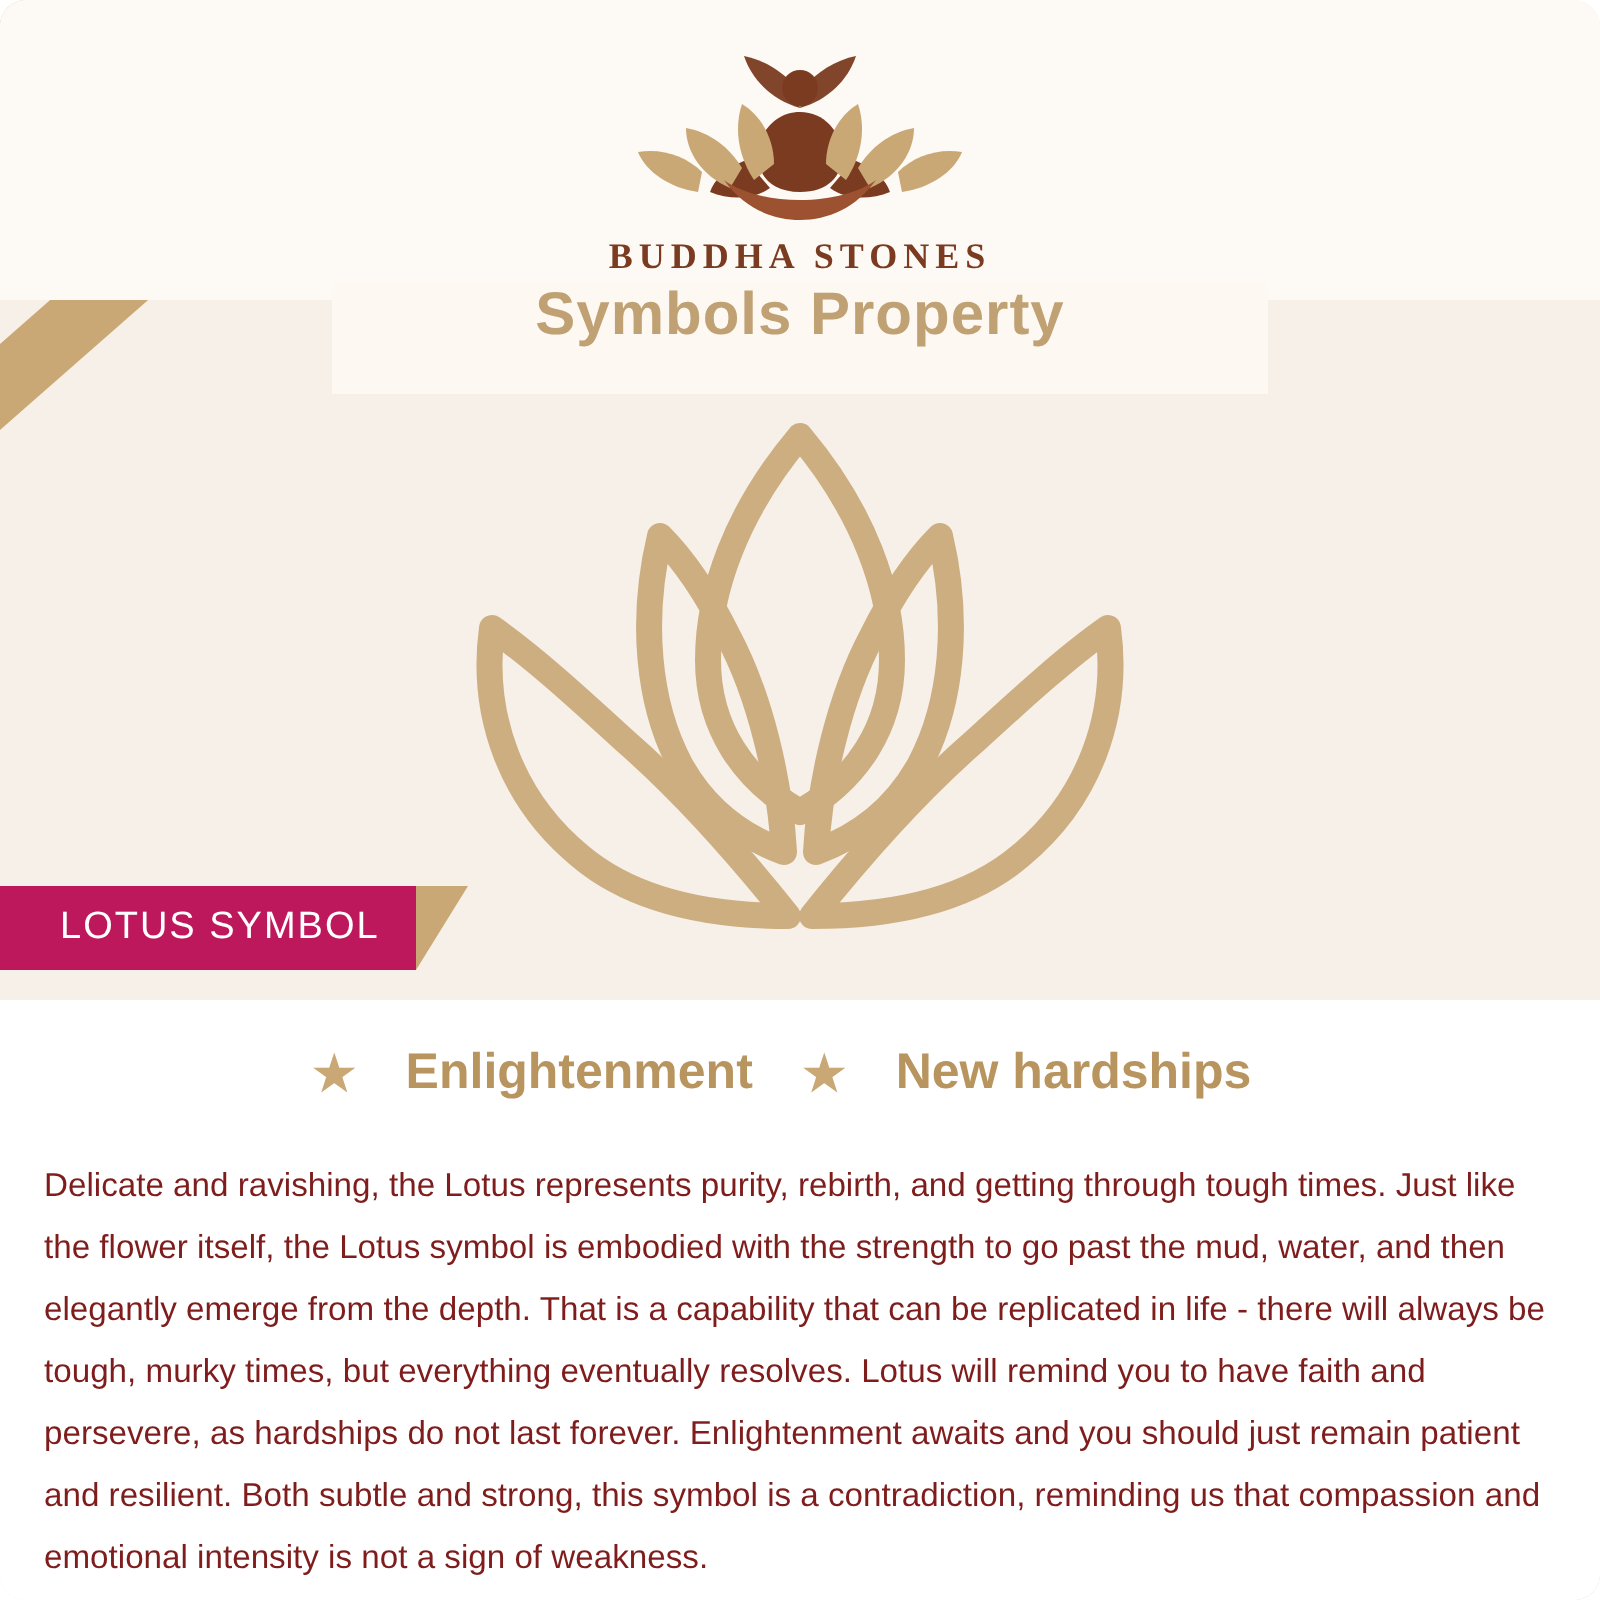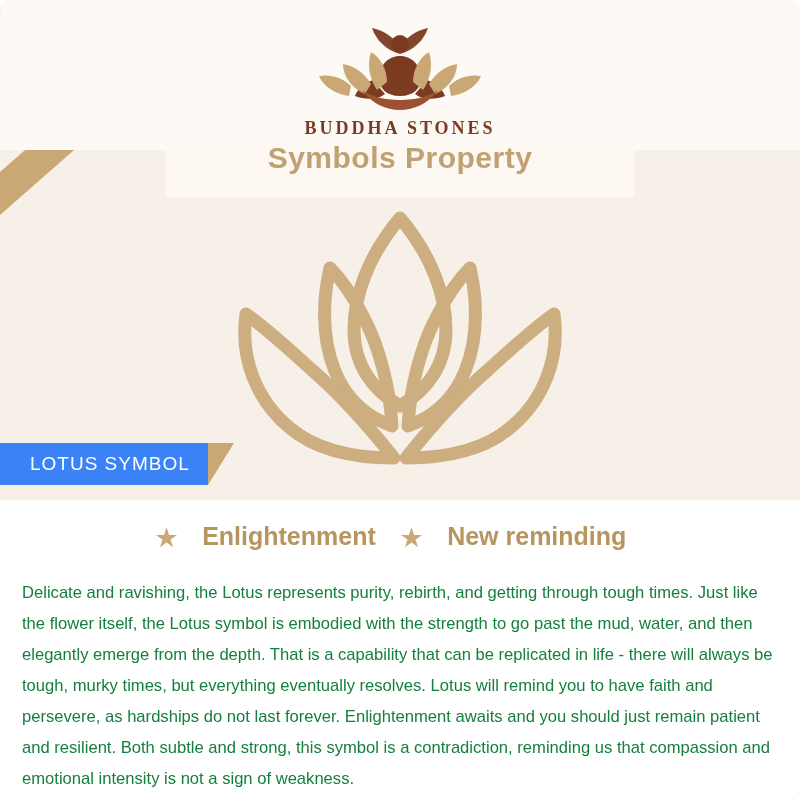--- a/index.html
+++ b/index.html
@@ -131,21 +131,21 @@
   .ribbon {
     position: absolute;
     top: 443px;
     left: 0;
     height: 42px;
     z-index: 7;
     display: flex;
     align-items: stretch;
   }
   .ribbon-body {
-    background: #3b82f6;
+    background: #be185d;
     display: flex;
     align-items: center;
     padding: 0 18px 0 30px;
   }
   .ribbon-label {
     color: #ffffff;
     font-size: 19px;
     letter-spacing: 1px;
     font-family: "Liberation Sans", sans-serif;
   }
@@ -178,21 +178,21 @@
 
   
   .body-copy {
     position: absolute;
     top: 560px;
     left: 22px;
     width: 760px;
     z-index: 7;
     font-size: 16.6px;
     line-height: 31px;
-    color: #15803d;
+    color: #7f1d1d;
     text-align: left;
     font-family: "Liberation Sans", sans-serif;
   }
 </style>
 </head>
 <body>
 
 <div id="page">
 
   <div class="band-top"></div>
@@ -260,18 +260,18 @@
     <div class="ribbon-body">
       <span class="ribbon-label">LOTUS SYMBOL</span>
     </div>
     <div class="ribbon-tail"></div>
   </div>
 
   <div class="headline">
     <span class="star">★</span>
     <span class="word">Enlightenment</span>
     <span class="star">★</span>
-    <span class="word">New reminding</span>
+    <span class="word">New hardships</span>
   </div>
 
   <p class="body-copy">Delicate and ravishing, the Lotus represents purity, rebirth, and getting through tough times. Just like the flower itself, the Lotus symbol is embodied with the strength to go past the mud, water, and then elegantly emerge from the depth. That is a capability that can be replicated in life - there will always be tough, murky times, but everything eventually resolves. Lotus will remind you to have faith and persevere, as hardships do not last forever. Enlightenment awaits and you should just remain patient and resilient. Both subtle and strong, this symbol is a contradiction, reminding us that compassion and emotional intensity is not a sign of weakness.</p>
 
 </div>
 
 </body></html>

